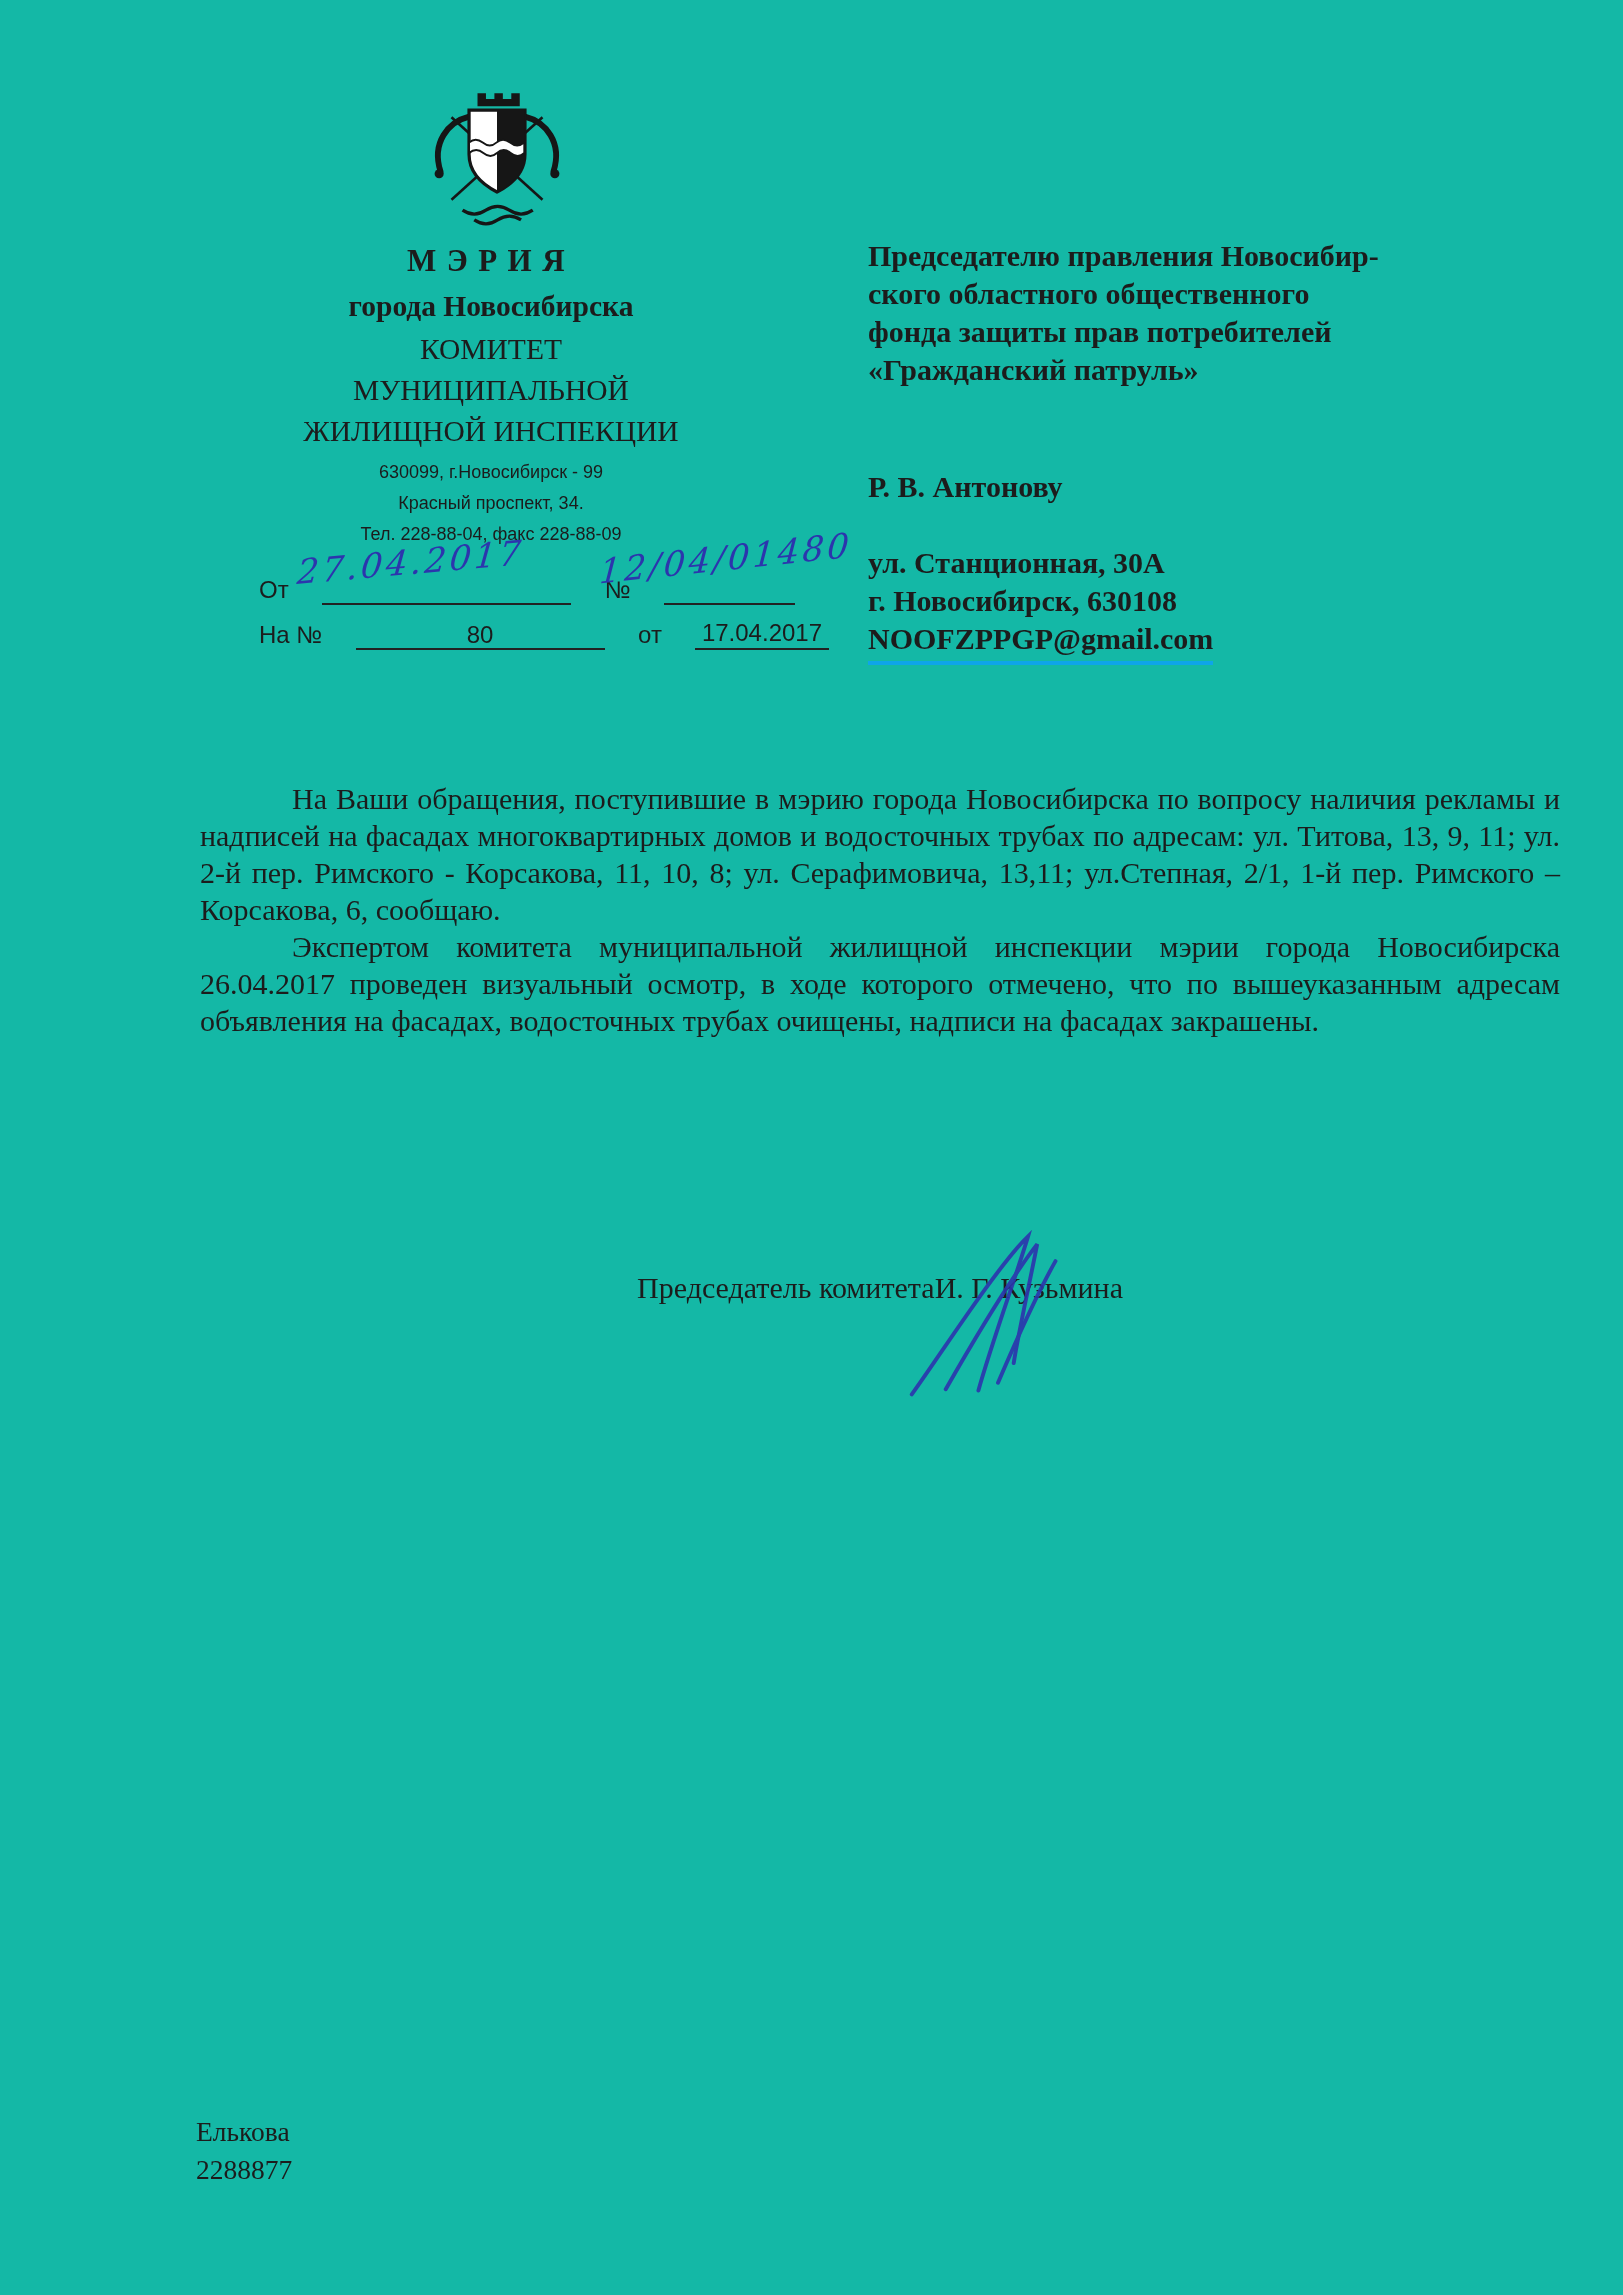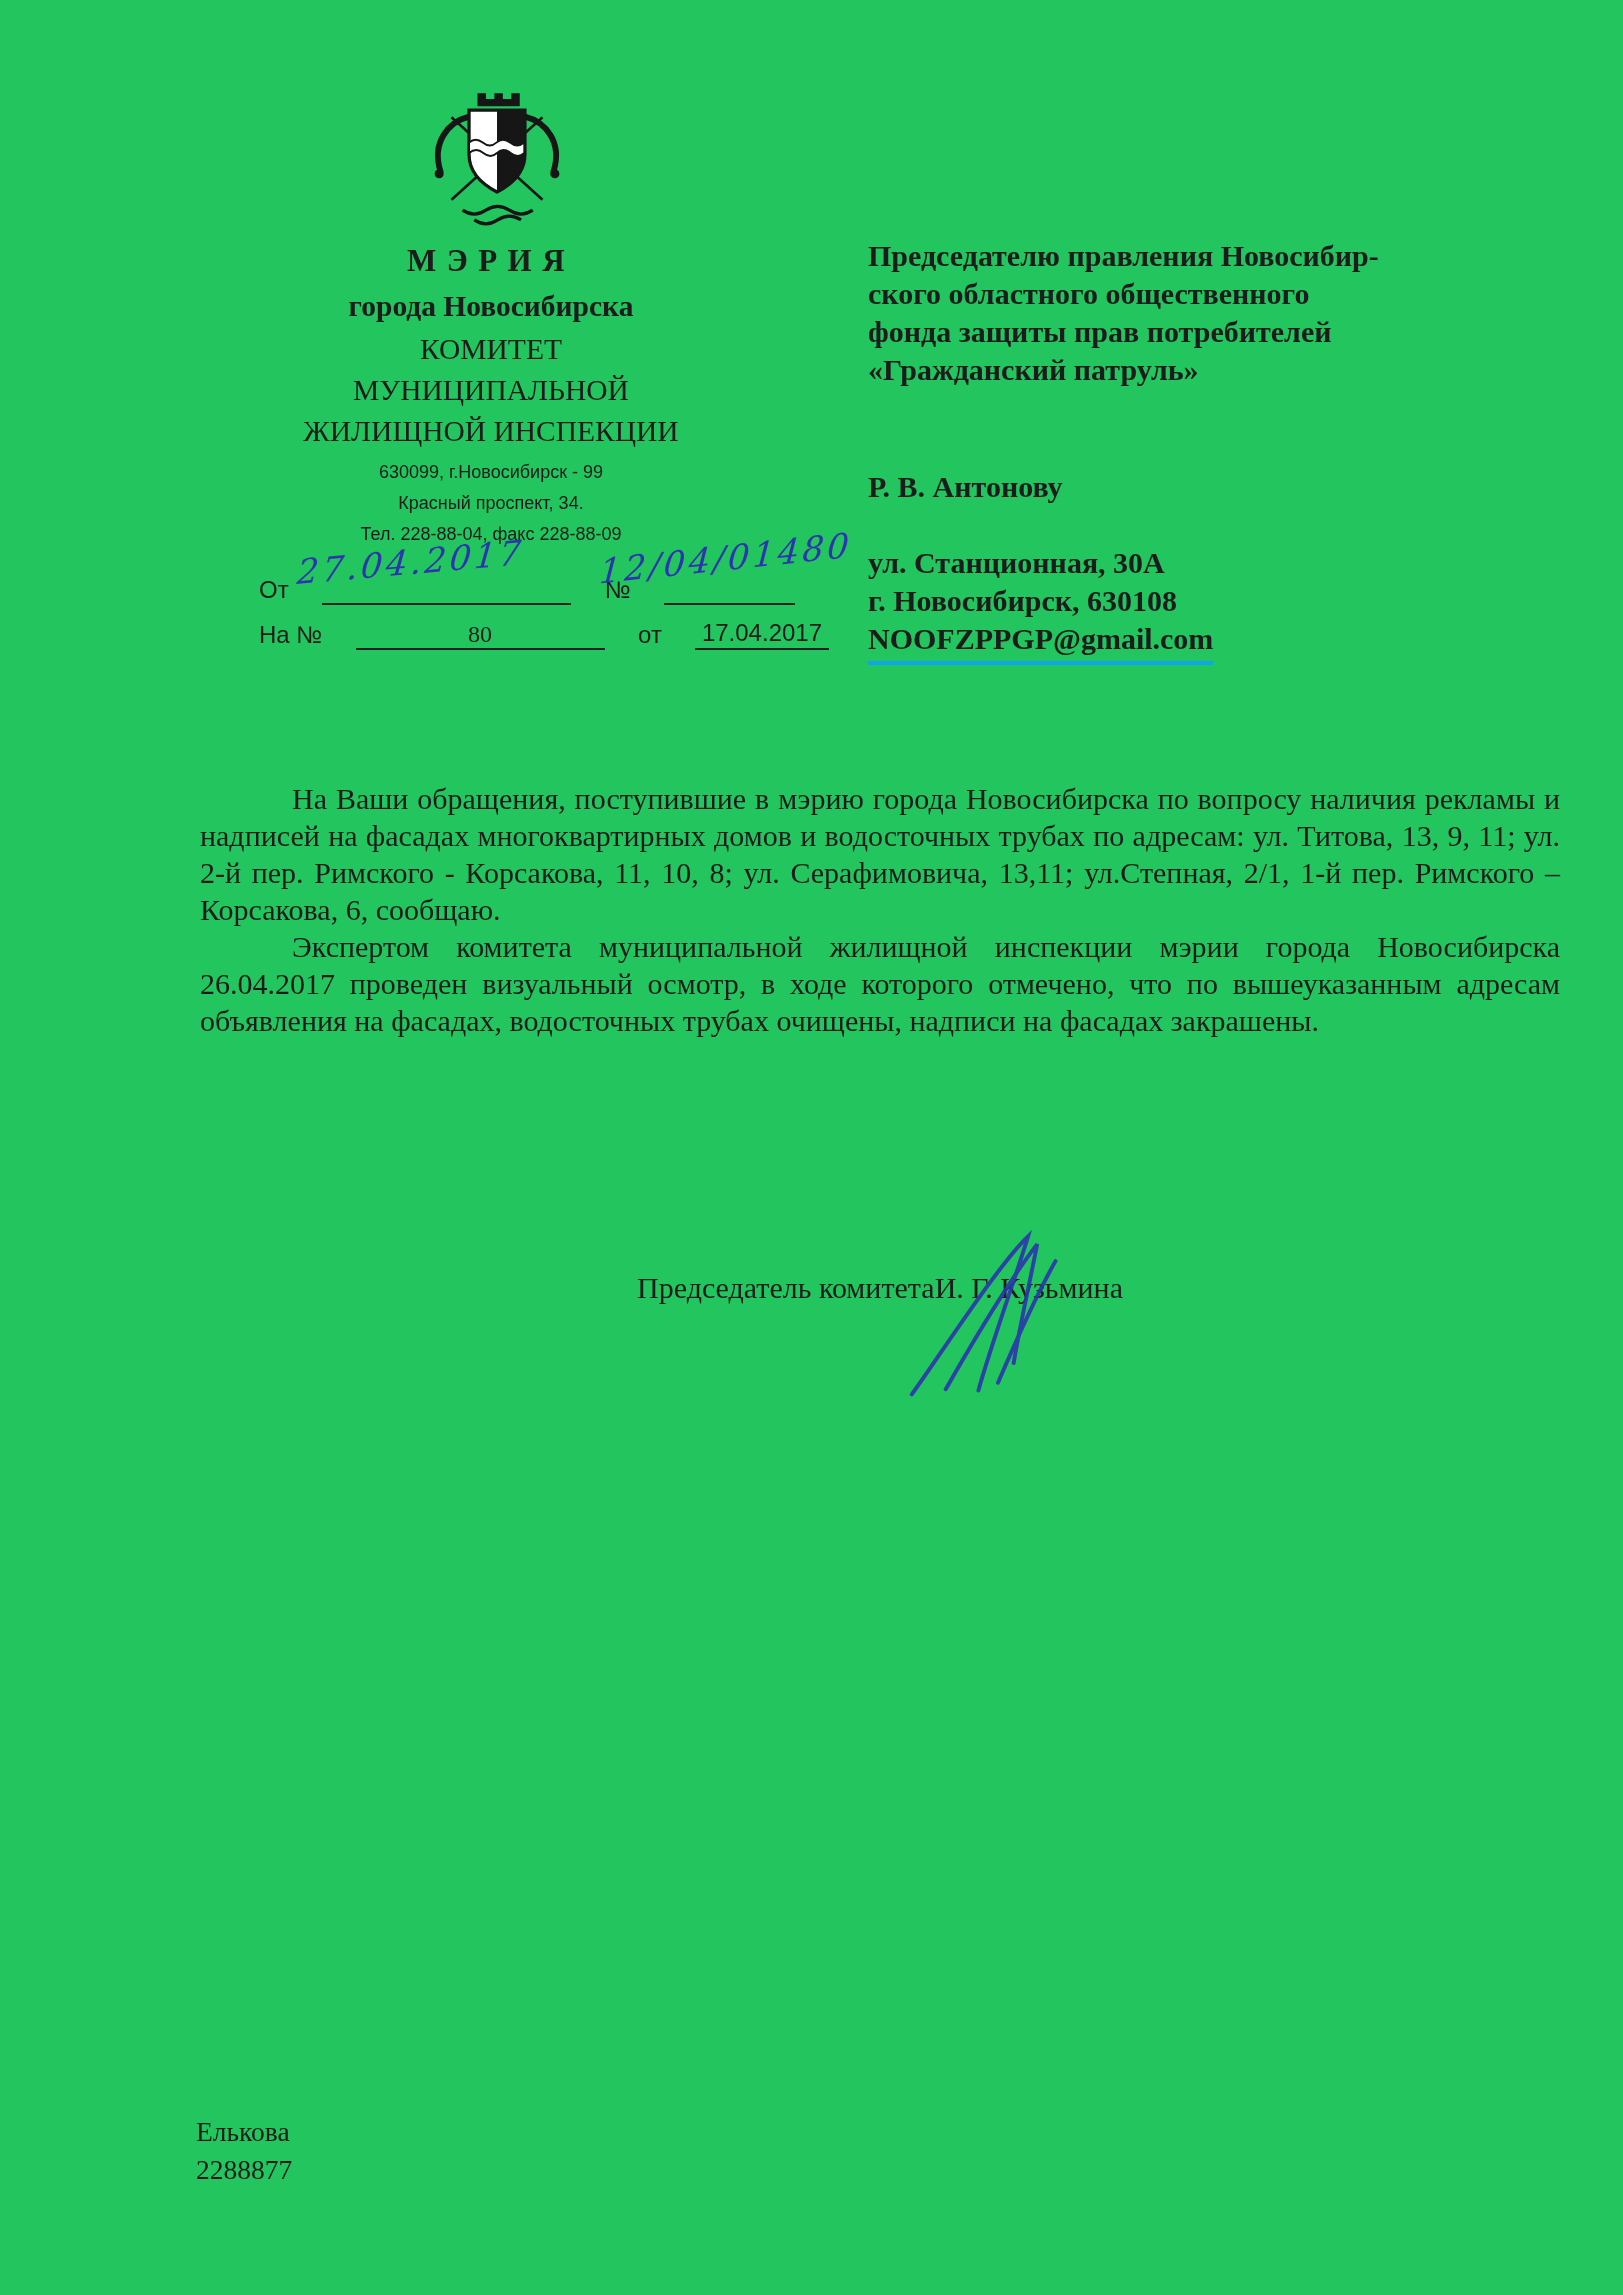--- a/index.html
+++ b/index.html
@@ -1,20 +1,20 @@
 <!DOCTYPE html>
 <html style="font-size:10.5px"><head>
 <meta charset="utf-8">
 <style>
   html, body { margin: 0; padding: 0; background: #e9e9e9; }
   .page {
     position: relative;
     width: 1623px;
     height: 2295px;
-    background: #22c55e;
+    background: #14b8a6;
     color: #1c1c1c;
     font-family: "Liberation Serif", serif;
     overflow: hidden;
   }
 
   
   .emblem { position: absolute; left: 420px; top: 88px; width: 154px; height: 143px; }
   .emblem svg { width: 100%; height: 100%; }
 
   
@@ -35,21 +35,21 @@
   .ref {
     position: absolute; left: 259px; top: 560px; width: 655px;
     font-family: "Liberation Sans", sans-serif; font-size: 24px;
   }
   .ref-row { position: relative; height: 45px; display: flex; align-items: flex-end; gap: 27px; }
   .ref-row .lbl { padding-bottom: 1.3px; }
   .uline {
     display: inline-block; height: 27.5px; margin: 0 6.5px;
     border-bottom: 2px solid #222; text-align: center; line-height: 27.5px;
   }
-  .w-date { width: 249px; font-family: Liberation Serif, serif; }
+  .w-date { width: 249px; }
   .w-num  { width: 131px; }
   .uline-date {
     display: inline-block; margin-left: 6.5px; padding: 0 6.5px 1.3px 6.5px;
     border-bottom: 2px solid #222;
   }
   .hand {
     position: absolute; color: #2c35ad;
     font-family: "DejaVu Serif", serif; font-style: italic;
     font-size: 34px; letter-spacing: 3.3px; white-space: nowrap;
     pointer-events: none;

